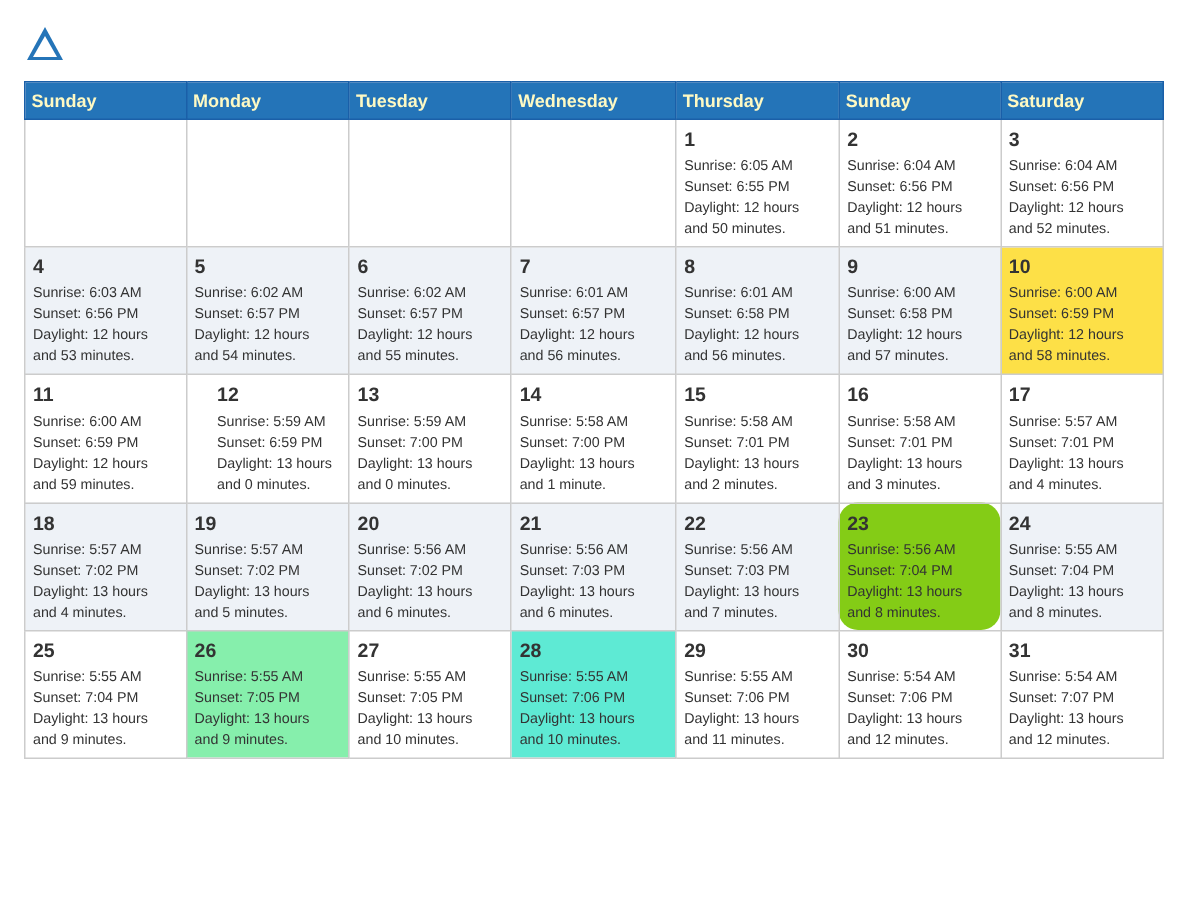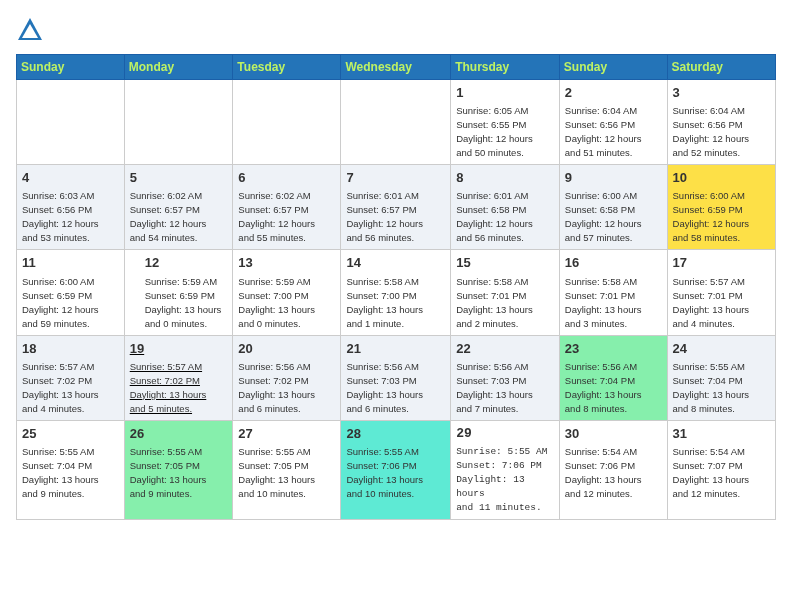--- a/index.html
+++ b/index.html
@@ -52,21 +52,21 @@
       font-size: 14px;
       color: #555;
     }
     .calendar {
       width: 100%;
       border-collapse: collapse;
       border: 1px solid #ccc;
     }
     .calendar th {
       background-color: #2474b8;
-      color: #bef264;
+      color: #fef9c3;
       font-size: 12px;
       font-weight: bold;
       padding: 5px 4px;
       text-align: left;
       border: 1px solid #1a5fa8;
     }
     .calendar td {
       vertical-align: top;
       padding: 4px 5px;
       border: 1px solid #ccc;
@@ -208,37 +208,37 @@
         <td style="background: rgb(255, 255, 255);"><span class="day-num">17</span><span class="day-info" style="white-space: pre-line;">Sunrise: 5:57 AM
 Sunset: 7:01 PM
 Daylight: 13 hours
 and 4 minutes.</span></td>
       </tr>
       <tr>
         <td style="background: rgb(238, 242, 247);"><span class="day-num">18</span><span class="day-info" style="white-space: pre-line;">Sunrise: 5:57 AM
 Sunset: 7:02 PM
 Daylight: 13 hours
 and 4 minutes.</span></td>
-        <td style="background: rgb(238, 242, 247); text-decoration: underline;"><span class="day-num">19</span><span class="day-info" style="white-space: pre-line;">Sunrise: 5:57 AM
+        <td style="background: rgb(238, 242, 247);"><span class="day-num">19</span><span class="day-info" style="white-space: pre-line;">Sunrise: 5:57 AM
 Sunset: 7:02 PM
 Daylight: 13 hours
 and 5 minutes.</span></td>
         <td style="background: rgb(238, 242, 247);"><span class="day-num">20</span><span class="day-info" style="white-space: pre-line;">Sunrise: 5:56 AM
 Sunset: 7:02 PM
 Daylight: 13 hours
 and 6 minutes.</span></td>
         <td style="background: rgb(238, 242, 247);"><span class="day-num">21</span><span class="day-info" style="white-space: pre-line;">Sunrise: 5:56 AM
 Sunset: 7:03 PM
 Daylight: 13 hours
 and 6 minutes.</span></td>
         <td style="background: rgb(238, 242, 247);"><span class="day-num">22</span><span class="day-info" style="white-space: pre-line;">Sunrise: 5:56 AM
 Sunset: 7:03 PM
 Daylight: 13 hours
 and 7 minutes.</span></td>
-        <td style="background: #86efac;"><span class="day-num">23</span><span class="day-info" style="white-space: pre-line;">Sunrise: 5:56 AM
+        <td style="background: #84cc16; border-radius: 13px;"><span class="day-num">23</span><span class="day-info" style="white-space: pre-line;">Sunrise: 5:56 AM
 Sunset: 7:04 PM
 Daylight: 13 hours
 and 8 minutes.</span></td>
         <td style="background: rgb(238, 242, 247);"><span class="day-num">24</span><span class="day-info" style="white-space: pre-line;">Sunrise: 5:55 AM
 Sunset: 7:04 PM
 Daylight: 13 hours
 and 8 minutes.</span></td>
       </tr>
       <tr>
         <td style="background: rgb(255, 255, 255);"><span class="day-num">25</span><span class="day-info" style="white-space: pre-line;">Sunrise: 5:55 AM
@@ -250,21 +250,21 @@
 Daylight: 13 hours
 and 9 minutes.</span></td>
         <td style="background: rgb(255, 255, 255); margin-top: 43px;"><span class="day-num">27</span><span class="day-info" style="white-space: pre-line;">Sunrise: 5:55 AM
 Sunset: 7:05 PM
 Daylight: 13 hours
 and 10 minutes.</span></td>
         <td style="background: #5eead4;"><span class="day-num">28</span><span class="day-info" style="white-space: pre-line;">Sunrise: 5:55 AM
 Sunset: 7:06 PM
 Daylight: 13 hours
 and 10 minutes.</span></td>
-        <td style="background: rgb(255, 255, 255); font-family: Liberation Mono, monospace;"><span class="day-num">29</span><span class="day-info" style="white-space: pre-line;">Sunrise: 5:55 AM
+        <td style="background: rgb(255, 255, 255);"><span class="day-num">29</span><span class="day-info" style="white-space: pre-line;">Sunrise: 5:55 AM
 Sunset: 7:06 PM
 Daylight: 13 hours
 and 11 minutes.</span></td>
         <td style="background: rgb(255, 255, 255);"><span class="day-num">30</span><span class="day-info" style="white-space: pre-line;">Sunrise: 5:54 AM
 Sunset: 7:06 PM
 Daylight: 13 hours
 and 12 minutes.</span></td>
         <td style="background: rgb(255, 255, 255);"><span class="day-num">31</span><span class="day-info" style="white-space: pre-line;">Sunrise: 5:54 AM
 Sunset: 7:07 PM
 Daylight: 13 hours

